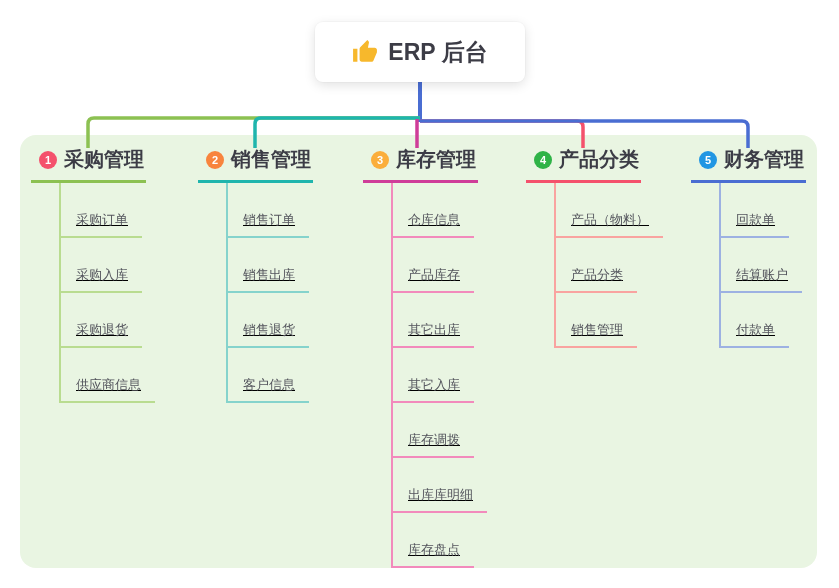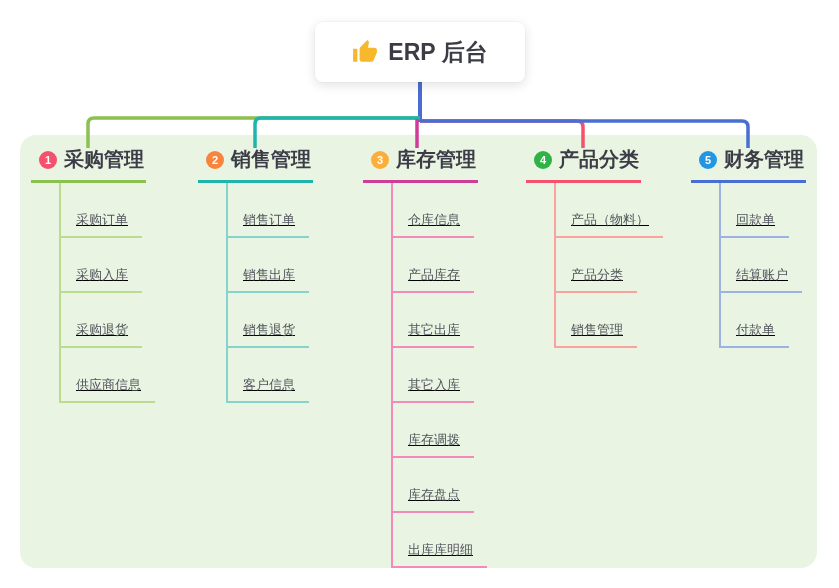--- a/index.html
+++ b/index.html
@@ -126,24 +126,24 @@
       <div class="child-row">
           <div class="child">其它出库</div>
         </div>
       <div class="child-row">
           <div class="child">其它入库</div>
         </div>
       <div class="child-row">
           <div class="child">库存调拨</div>
         </div>
       <div class="child-row">
-          <div class="child">库存盘点</div>
+          <div class="child">出库库明细</div>
         </div>
       <div class="child-row">
-          <div class="child">出库库明细</div>
+          <div class="child">库存盘点</div>
         </div>
     </div>
   </div>
 
   <div class="col" style="left: 526px; --line: #f4516c; --child-line: #f9a3a0; --badge: #2fb347;">
     <div class="branch-title">
       <span class="badge">4</span>
       <span class="branch-label">产品分类</span>
     </div>
     <div class="children">

